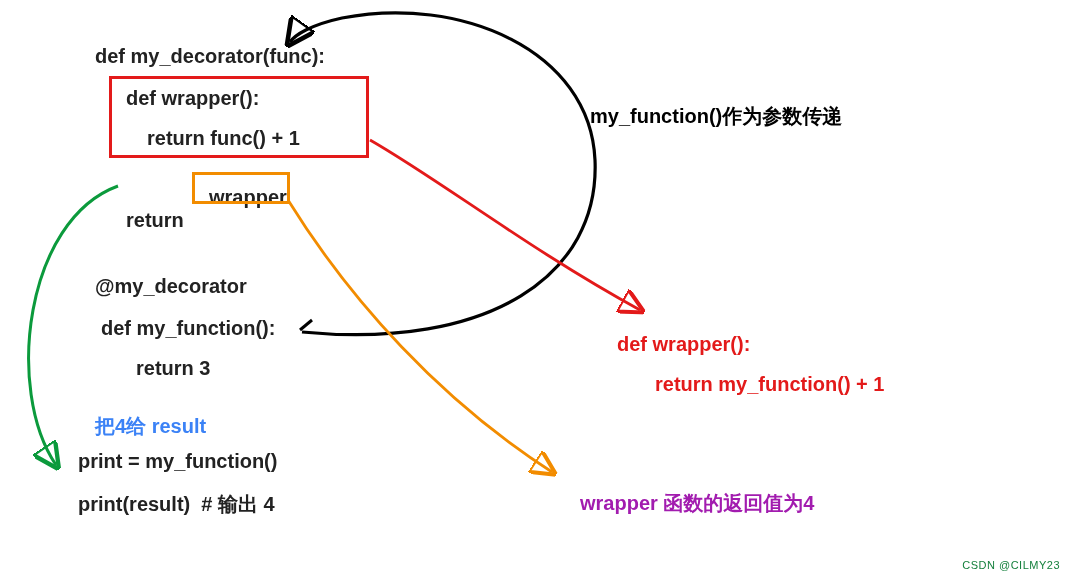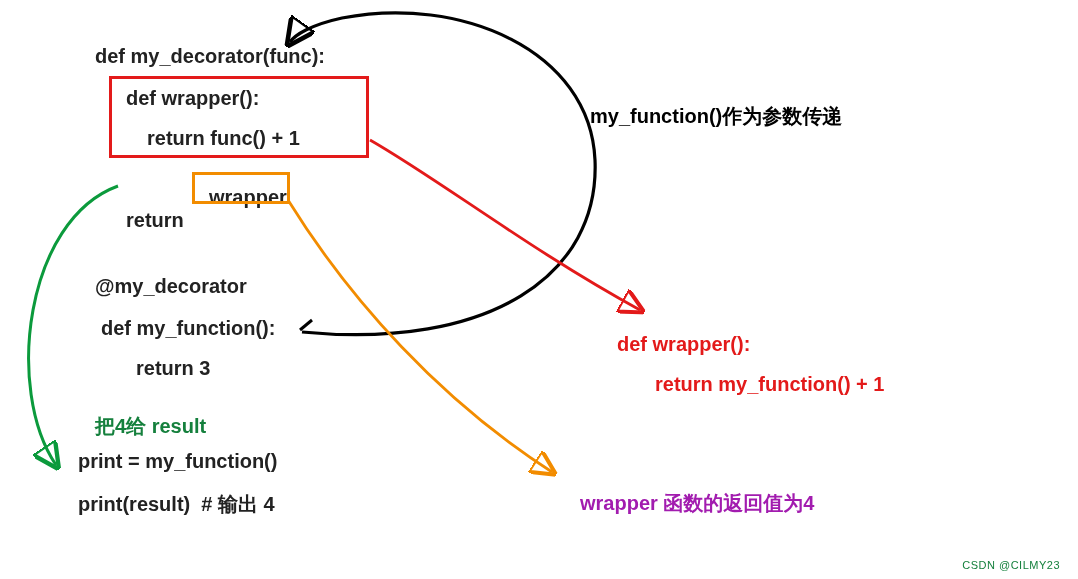--- a/index.html
+++ b/index.html
@@ -51,21 +51,21 @@
       color: #15803d;
       letter-spacing: 0.5px;
     }
     .red-text {
       color: #e31a1a;
     }
     .orange-text {
       color: #a21caf;
     }
     .green-text {
-      color: #15803d;
+      color: #3b82f6;
       text-align: right;
     }
   </style>
 </head>
 <body>
 
 <div class="code-line" style="left:95px; top:45px;">def my_decorator(func):</div>
 
 <div class="code-line" style="left:126px; top:87px;">def wrapper():</div>
 

